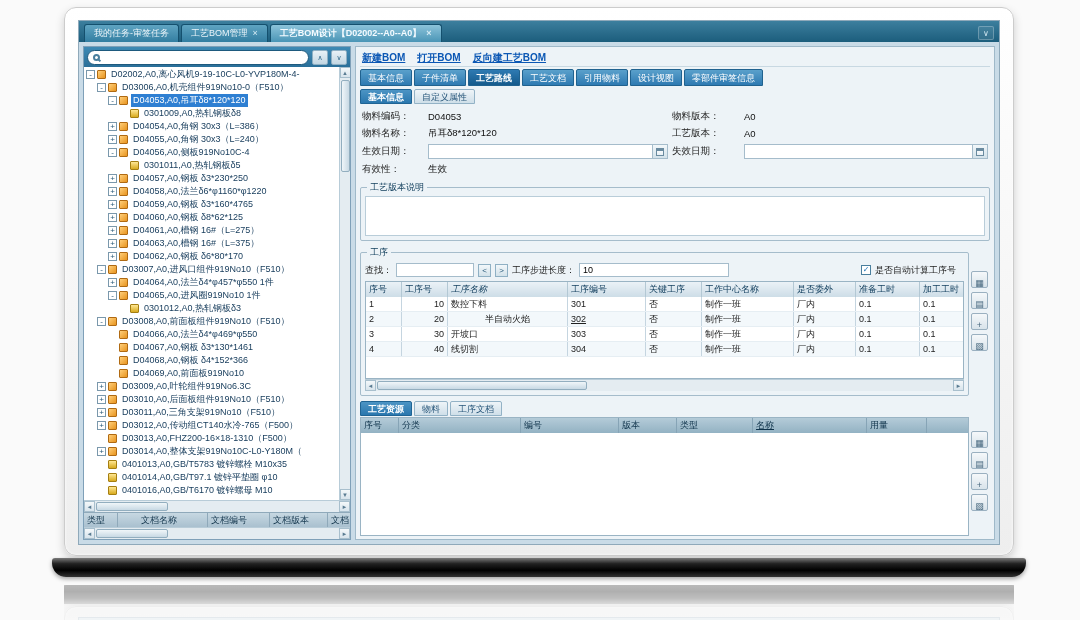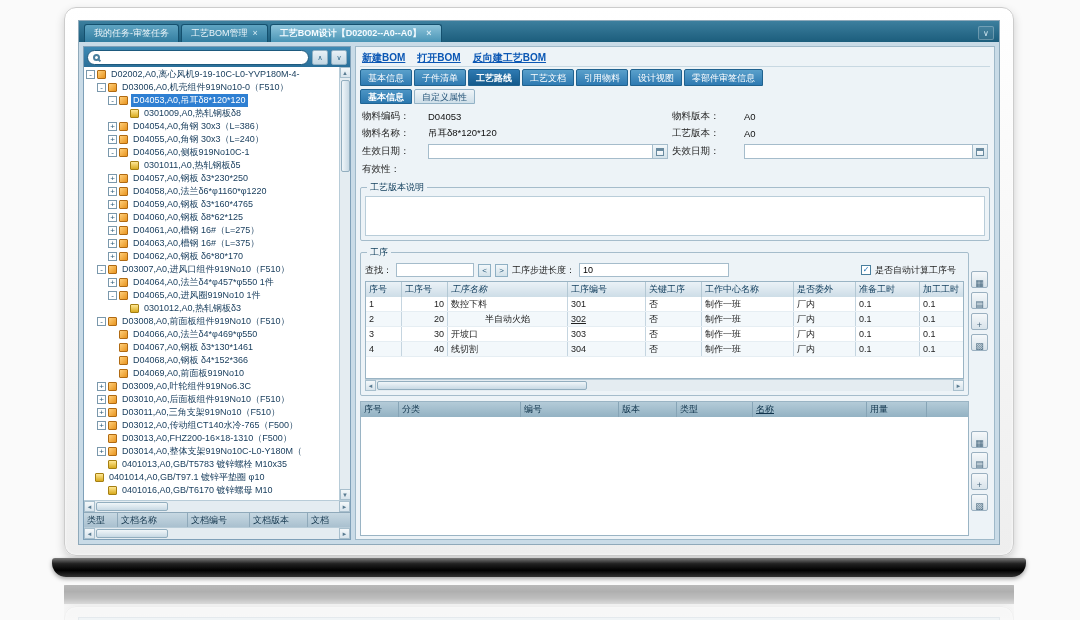--- a/index.html
+++ b/index.html
@@ -208,21 +208,21 @@
                       <span class="nlabel">D04054,A0,角钢 30x3（L=386）</span>
                     </div>
                     <div class="tnode" style="padding-left: 24px;">
                       <span class="exp">+</span>
                       <span class="nicon part"></span>
                       <span class="nlabel">D04055,A0,角钢 30x3（L=240）</span>
                     </div>
                     <div class="tnode" style="padding-left: 24px;">
                       <span class="exp">-</span>
                       <span class="nicon part"></span>
-                      <span class="nlabel">D04056,A0,侧板919No10C-1</span>
+                      <span class="nlabel">D04056,A0,侧板919No10C-4</span>
                     </div>
                     <div class="tnode" style="padding-left: 35px;">
                       <span class="exp spacer"></span>
                       <span class="nicon material"></span>
                       <span class="nlabel">0301011,A0,热轧钢板δ5</span>
                     </div>
                     <div class="tnode" style="padding-left: 24px;">
                       <span class="exp">+</span>
                       <span class="nicon part"></span>
                       <span class="nlabel">D04057,A0,钢板 δ3*230*250</span>
@@ -330,21 +330,21 @@
                     <div class="tnode" style="padding-left: 13px;">
                       <span class="exp">+</span>
                       <span class="nicon part"></span>
                       <span class="nlabel">D03014,A0,整体支架919No10C-L0-Y180M（</span>
                     </div>
                     <div class="tnode" style="padding-left: 13px;">
                       <span class="exp spacer"></span>
                       <span class="nicon material"></span>
                       <span class="nlabel">0401013,A0,GB/T5783 镀锌螺栓 M10x35</span>
                     </div>
-                    <div class="tnode" style="">
+                    <div class="tnode" style="padding-left: 13px;">
                       <span class="exp spacer"></span>
                       <span class="nicon material"></span>
                       <span class="nlabel">0401014,A0,GB/T97.1 镀锌平垫圈 φ10</span>
                     </div>
                     <div class="tnode" style="padding-left: 13px;">
                       <span class="exp spacer"></span>
                       <span class="nicon material"></span>
                       <span class="nlabel">0401016,A0,GB/T6170 镀锌螺母 M10</span>
                     </div>
                   </div>
@@ -354,21 +354,21 @@
                   <div class="vs-arrow bottom">▼</div>
                 </div>
               </div>
               <div class="h-scroll">
                 <div class="hs-arrow">◄</div>
                 <div class="hs-thumb"></div>
                 <div class="hs-arrow right">►</div>
               </div>
               <div class="doc-header">
                   <div class="doc-col" style="width: 34px;">类型</div>
-                  <div class="doc-col" style="width: 70px;">文档名称</div>
+                  <div class="doc-col" style="width: 70px; margin-left: 20px;">文档名称</div>
                   <div class="doc-col" style="width: 62px;">文档编号</div>
                   <div class="doc-col" style="width: 58px;">文档版本</div>
                   <div class="doc-col" style="width: 60px;">文档</div>
                 </div>
               <div class="h-scroll">
                 <div class="hs-arrow">◄</div>
                 <div class="hs-thumb"></div>
                 <div class="hs-arrow right">►</div>
               </div>
             </div>
@@ -415,20 +415,21 @@
                 </span>
                 <span class="flabel">失效日期：</span>
                 <span class="date-input">
                   <input value="" style="">
                   <span class="cal-btn">
                     <span class="cal-icon"></span>
                   </span>
                 </span>
 
                 <span class="flabel">有效性：</span>
+                <span class="fvalue">生效</span>
                 <span></span>
                 <span></span>
               </div>
 
               <fieldset class="group">
                 <legend>工艺版本说明</legend>
                 <div class="note-box"></div>
               </fieldset>
 
               <div class="process-row">
@@ -518,20 +519,25 @@
                 <div class="side-tools">
                     <div class="tool-btn"><span class="tool-glyph">▦</span></div>
                     <div class="tool-btn"><span class="tool-glyph">▤</span></div>
                     <div class="tool-btn"><span class="tool-glyph">+</span></div>
                     <div class="tool-btn"><span class="tool-glyph">▧</span></div>
                   </div>
               </div>
 
               <div class="resource-row">
                 <div class="resource-main">
+                  <div class="res-tabs">
+                      <div class="stab active">工艺资源</div>
+                      <div class="stab">物料</div>
+                      <div class="stab">工序文档</div>
+                    </div>
                   <div class="res-table">
                     <div class="rt-head">
                         <div class="rt-cell" style="width: 38px;">序号</div>
                         <div class="rt-cell" style="width: 122px;">分类</div>
                         <div class="rt-cell" style="width: 98px;">编号</div>
                         <div class="rt-cell" style="width: 58px;">版本</div>
                         <div class="rt-cell" style="width: 76px;">类型</div>
                         <div class="rt-cell" style="width: 114px; text-decoration: underline;">名称</div>
                         <div class="rt-cell" style="width: 60px;">用量</div>
                         <div class="rt-cell fill"></div>

